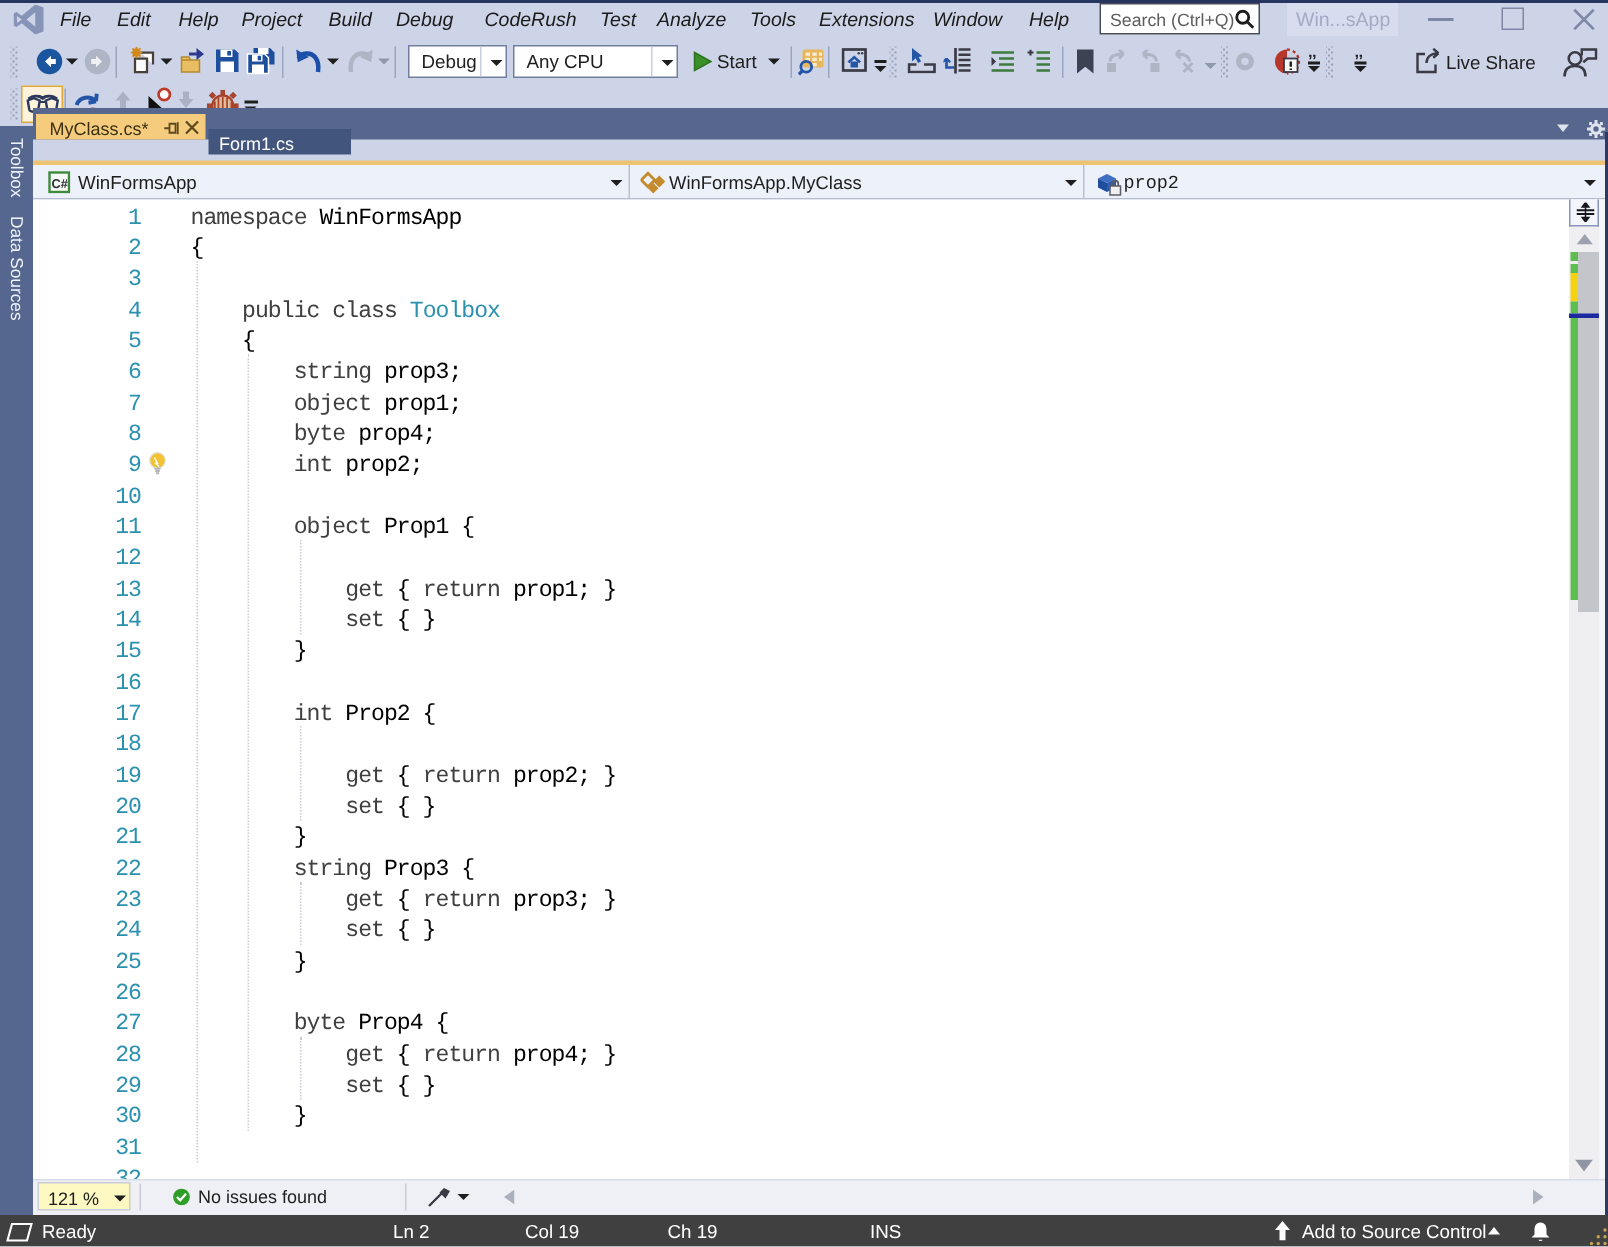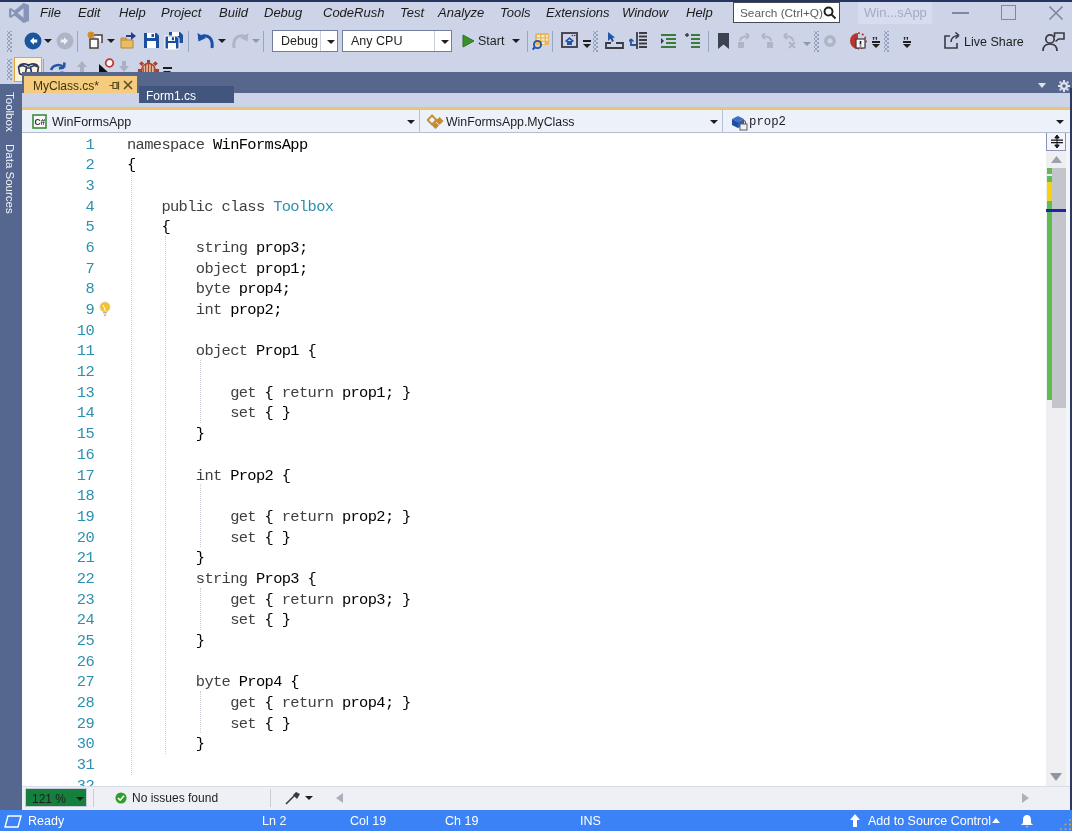--- a/index.html
+++ b/index.html
@@ -466,21 +466,21 @@
 
   <div class="abs" style="left:0;top:75.5px;width:20px;height:3px;background:#1b2aa0;"></div>
 
   <svg class="abs" style="left:4px;top:640px;" width="12" height="8" viewBox="0 0 12 8">
       <path d="M6 8 L12 0 L0 0 Z" fill="#8f95a3"></path>
     </svg>
 </div>
 <div class="abs" style="left:1066px;top:133px;width:6px;height:653px;background:#f4f5f9;"></div>
 
 <div class="abs" style="left:22px;top:786px;width:1050px;height:24px;background:#eef0f6;border-top:1px solid #d8dce6;">
-  <div class="abs" style="left:3px;top:1px;width:62px;height:19px;background:#15803d;border:1px solid #c8ccd8;">
+  <div class="abs" style="left:3px;top:1px;width:62px;height:19px;background:#fef9c3;border:1px solid #c8ccd8;">
     <span style="position:absolute;left:6px;top:2.5px;font-size:12px;color:#1e1e1e;">121 %</span>
     <div class="caret" style="left:50px;top:8px;"></div>
   </div>
   <div class="abs" style="left:71px;top:2px;width:1px;height:18px;background:#c8ccd8;"></div>
   <svg class="abs" style="left:93px;top:4.5px;" width="12" height="12" viewBox="0 0 14 14">
     <circle cx="7" cy="7" r="6.5" fill="#2f9e27"></circle>
     <path d="M3.5 7 L6 9.5 L10.5 4.5" fill="none" stroke="#fff" stroke-width="1.8"></path>
   </svg>
   <span class="abs" style="left:110px;top:4px;font-size:12px;color:#1e1e1e;">No issues found</span>
   <div class="abs" style="left:248px;top:2px;width:1px;height:18px;background:#c8ccd8;"></div>
@@ -494,21 +494,21 @@
   <svg class="abs" style="left:314px;top:6px;" width="7" height="10" viewBox="0 0 7 10">
       <path d="M7 0 L0 5 L7 10 Z" fill="#aab0bd"></path>
     </svg>
   <svg class="abs" style="left:1000px;top:6px;" width="7" height="10" viewBox="0 0 7 10">
       <path d="M0 0 L7 5 L0 10 Z" fill="#aab0bd"></path>
     </svg>
 </div>
 
 <div class="abs" style="left:1069.5px;top:88px;width:2.5px;height:722px;background:#2c3a63;"></div>
 
-<div class="abs" style="left:0;top:810px;width:1072px;height:21px;background:#3b82f6;text-decoration:underline;">
+<div class="abs" style="left:0;top:810px;width:1072px;height:21px;background:#404040;text-decoration:underline;">
   <svg class="abs" style="left:4px;top:5px;" width="18" height="13" viewBox="0 0 18 13">
       <path d="M4 1 L17 1 L14 12 L1 12 Z" fill="none" stroke="#fff" stroke-width="1.4"></path>
     </svg>
   <span class="abs" style="left:28px;top:4px;font-size:12.5px;color:#fff;">Ready</span>
   <span class="abs" style="left:262px;top:4px;font-size:12.5px;color:#fff;">Ln 2</span>
   <span class="abs" style="left:350px;top:4px;font-size:12.5px;color:#fff;">Col 19</span>
   <span class="abs" style="left:445px;top:4px;font-size:12.5px;color:#fff;">Ch 19</span>
   <span class="abs" style="left:580px;top:4px;font-size:12.5px;color:#fff;">INS</span>
   <svg class="abs" style="left:849px;top:4px;" width="12" height="13" viewBox="0 0 12 13">
       <path d="M6 0 L11 6 L8 6 L8 13 L4 13 L4 6 L1 6 Z" fill="#fff"></path>

